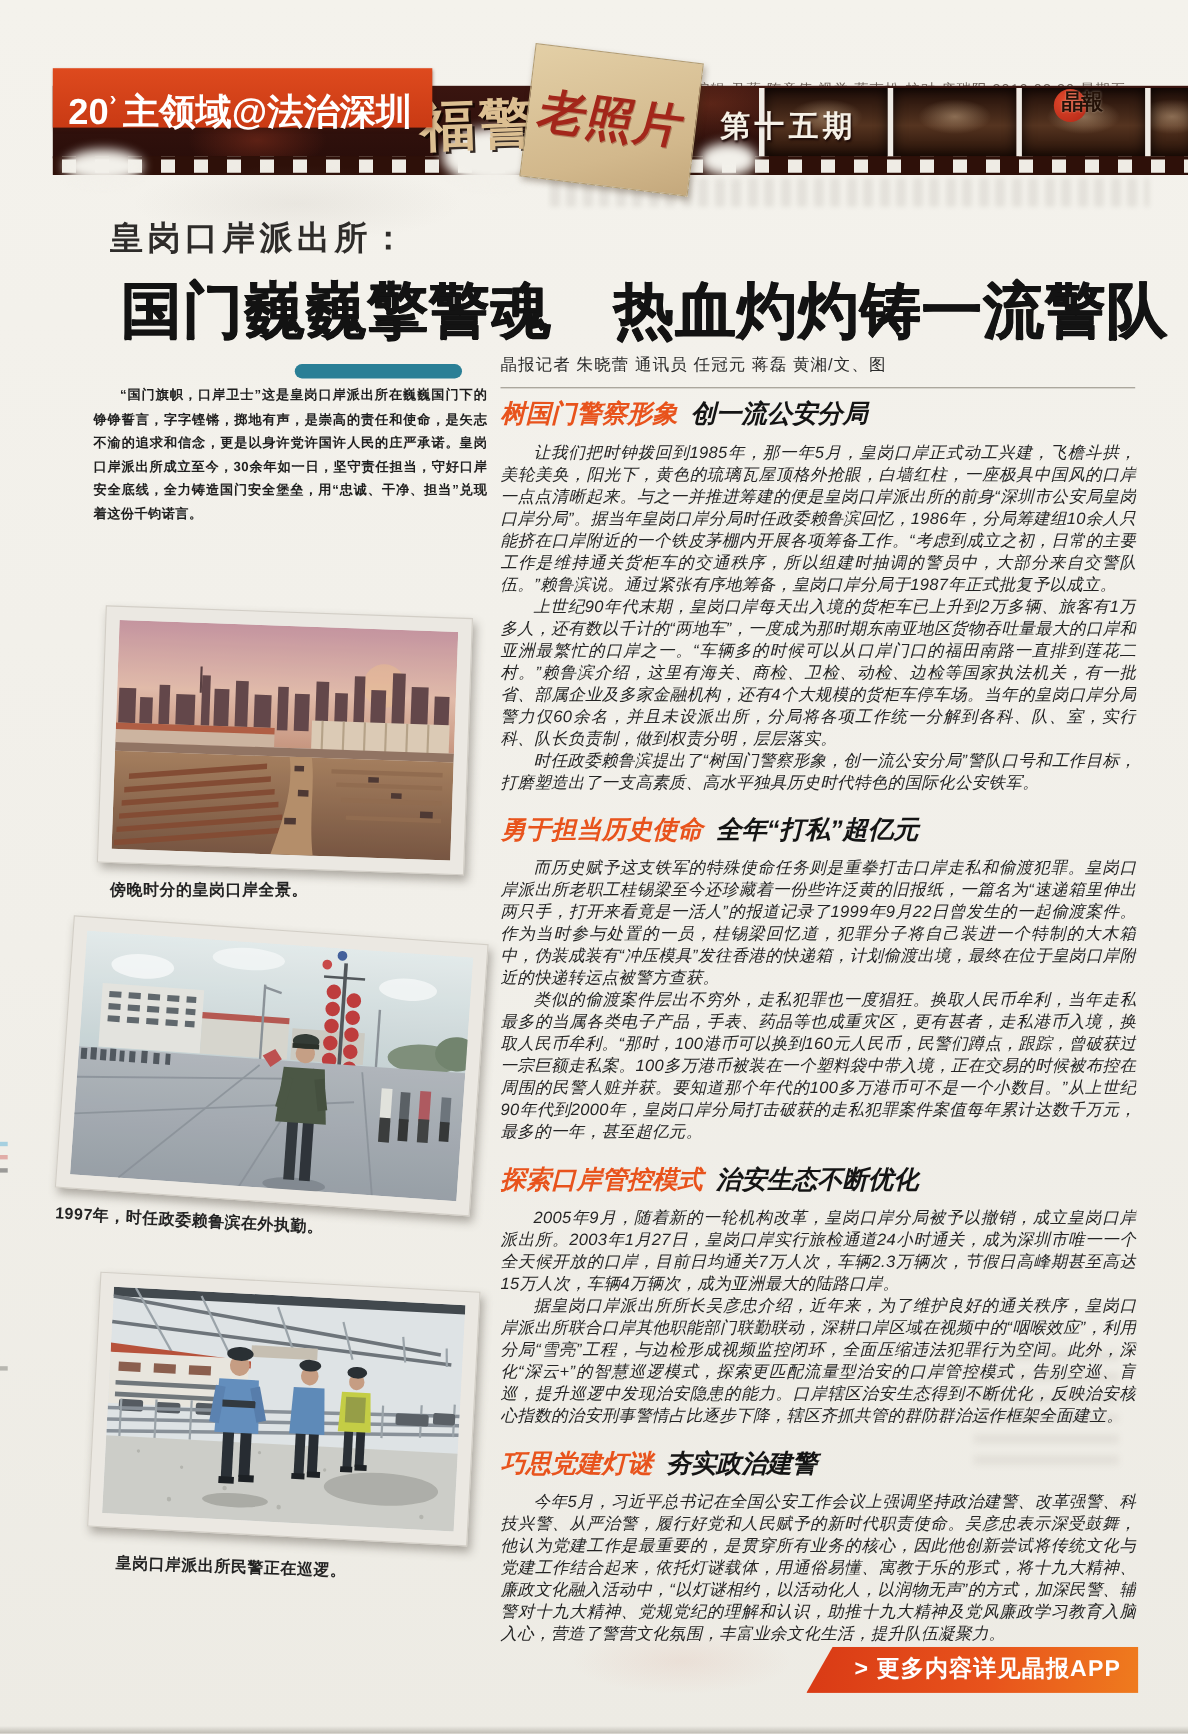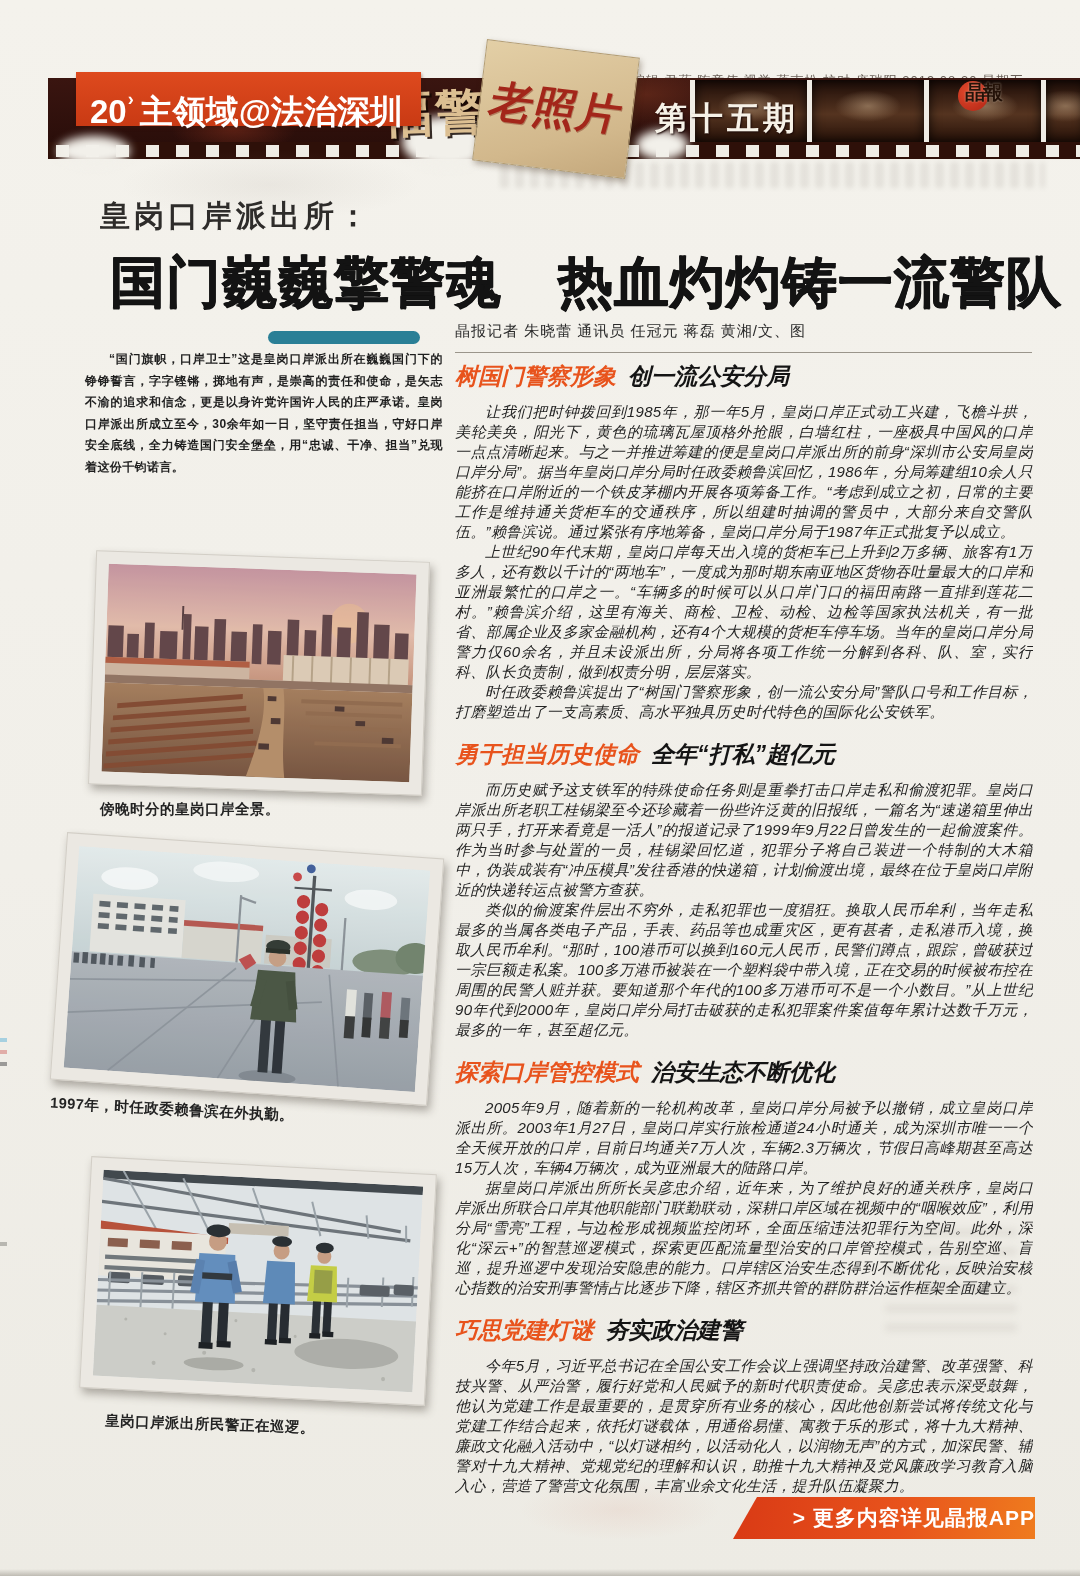--- a/index.html
+++ b/index.html
@@ -10,32 +10,32 @@
   .credits{position:absolute;top:46px;right:56px;font-size:13px;color:#6b6159;letter-spacing:1px;margin-top:26px;}
   .band{position:absolute;left:48px;top:78px;right:0;height:66px;
     background:
       radial-gradient(90px 40px at 18% 75%, rgba(140,50,30,.5), transparent 70%),
       radial-gradient(120px 50px at 58% 25%, rgba(160,70,40,.35), transparent 70%),
       radial-gradient(70px 30px at 88% 65%, rgba(110,35,22,.5), transparent 70%),
       linear-gradient(#3a1510,#2a0e0a);}
   .sprockets{position:absolute;left:48px;top:142px;right:0;height:17px;background-color:#2e1009;
     background-image:repeating-linear-gradient(90deg,transparent 0 8px,#efece5 8px 21px,transparent 21px 30px);
     box-shadow:inset 0 3px 0 #2e1009, inset 0 -2px 0 #2e1009;}
-  .page-tag{position:absolute;left:48px;top:72px;height:54px;line-height:54px;padding:0 18px 0 14px;
+  .page-tag{position:absolute;left:48px;top:62px;height:54px;line-height:54px;padding:0 18px 0 14px;
     background:linear-gradient(180deg,#de4a1e,#c93a14);color:#fff;font-weight:900;font-size:33px;z-index:6;
-    box-shadow:1px 2px 3px rgba(60,20,10,.4);white-space:nowrap;margin-left:28px;}
+    box-shadow:1px 2px 3px rgba(60,20,10,.4);white-space:nowrap;}
   .page-tag sup{font-size:18px;vertical-align:18px;margin:0 6px 0 1px;font-weight:700;}
   .brush{position:absolute;left:382px;top:80px;font-size:50px;font-weight:900;color:#dcbf92;z-index:5;
     letter-spacing:3px;transform:rotate(-2deg);text-shadow:2px 2px 0 rgba(20,8,4,.85);}
   .card{position:absolute;left:479px;top:48px;width:152px;height:120px;z-index:5;transform:rotate(7deg);
     background:linear-gradient(160deg,#e3cfa6,#d2b88c 70%,#c4a87c);border:1px solid #b49e74;
     box-shadow:2px 3px 6px rgba(60,40,20,.35);display:flex;align-items:center;justify-content:center;}
   .card span{font-size:43px;font-weight:900;color:#a3261a;transform:skewX(-8deg);letter-spacing:1px;
     text-shadow:1px 1px 0 rgba(120,30,15,.4);}
-  .issue{position:absolute;left:655px;top:97px;font-size:32px;font-weight:900;color:#f6f1e7;z-index:5;
+  .issue{position:absolute;left:655px;top:97px;font-size:27px;font-weight:900;color:#f6f1e7;z-index:5;
     letter-spacing:4px;text-shadow:1px 1px 2px #1a0806;}
   .film-frame{position:absolute;top:80px;height:62px;z-index:2;
     background:
       radial-gradient(46px 22px at 50% 42%, rgba(205,175,140,.5), transparent 72%),
       linear-gradient(180deg,#1e0d08,#553420 55%,#261108);
     box-shadow:inset 0 0 12px rgba(0,0,0,.8);}
   .ff-sep{border-left:5px solid #efece5;}
   .paper-logo{position:absolute;left:958px;top:76px;z-index:7;width:96px;height:42px;}
   .logo-dot{position:absolute;left:0;top:5px;width:30px;height:30px;border-radius:50%;
     background:radial-gradient(circle at 35% 35%,#e0492c,#b22414);}
@@ -64,21 +64,21 @@
   .sec:first-child .sec-head{margin-top:0;}
   .sec-head .red{color:#e8531c;margin-right:12px;}
   .sec-head .blk{color:#141414;}
   .sec p{margin:0;font-size:15px;line-height:20px;color:#242424;text-align:justify;text-indent:2em;
     letter-spacing:.3px;}
   
   .app-banner{position:absolute;right:45px;top:1497px;width:302px;height:42px;z-index:3;
     background:linear-gradient(95deg,#d93a15 0%,#e8531c 55%,#ef7b1e 100%);
     clip-path:polygon(0 100%,24px 0,100% 0,100% 100%);
     color:#fff;font-size:21px;font-weight:900;line-height:42px;text-align:right;
-    box-sizing:border-box;letter-spacing:1px;}
+    padding-right:16px;box-sizing:border-box;letter-spacing:1px;}
   .rm{position:absolute;left:0;width:7px;opacity:.65;}
   .page-bottom{position:absolute;left:0;right:0;bottom:0;height:7px;
     background:linear-gradient(180deg,transparent,rgba(120,115,105,.4));}
   .stain{position:absolute;border-radius:50%;pointer-events:none;}
 </style>
 </head>
 <body>
 
 <div class="page">
 

